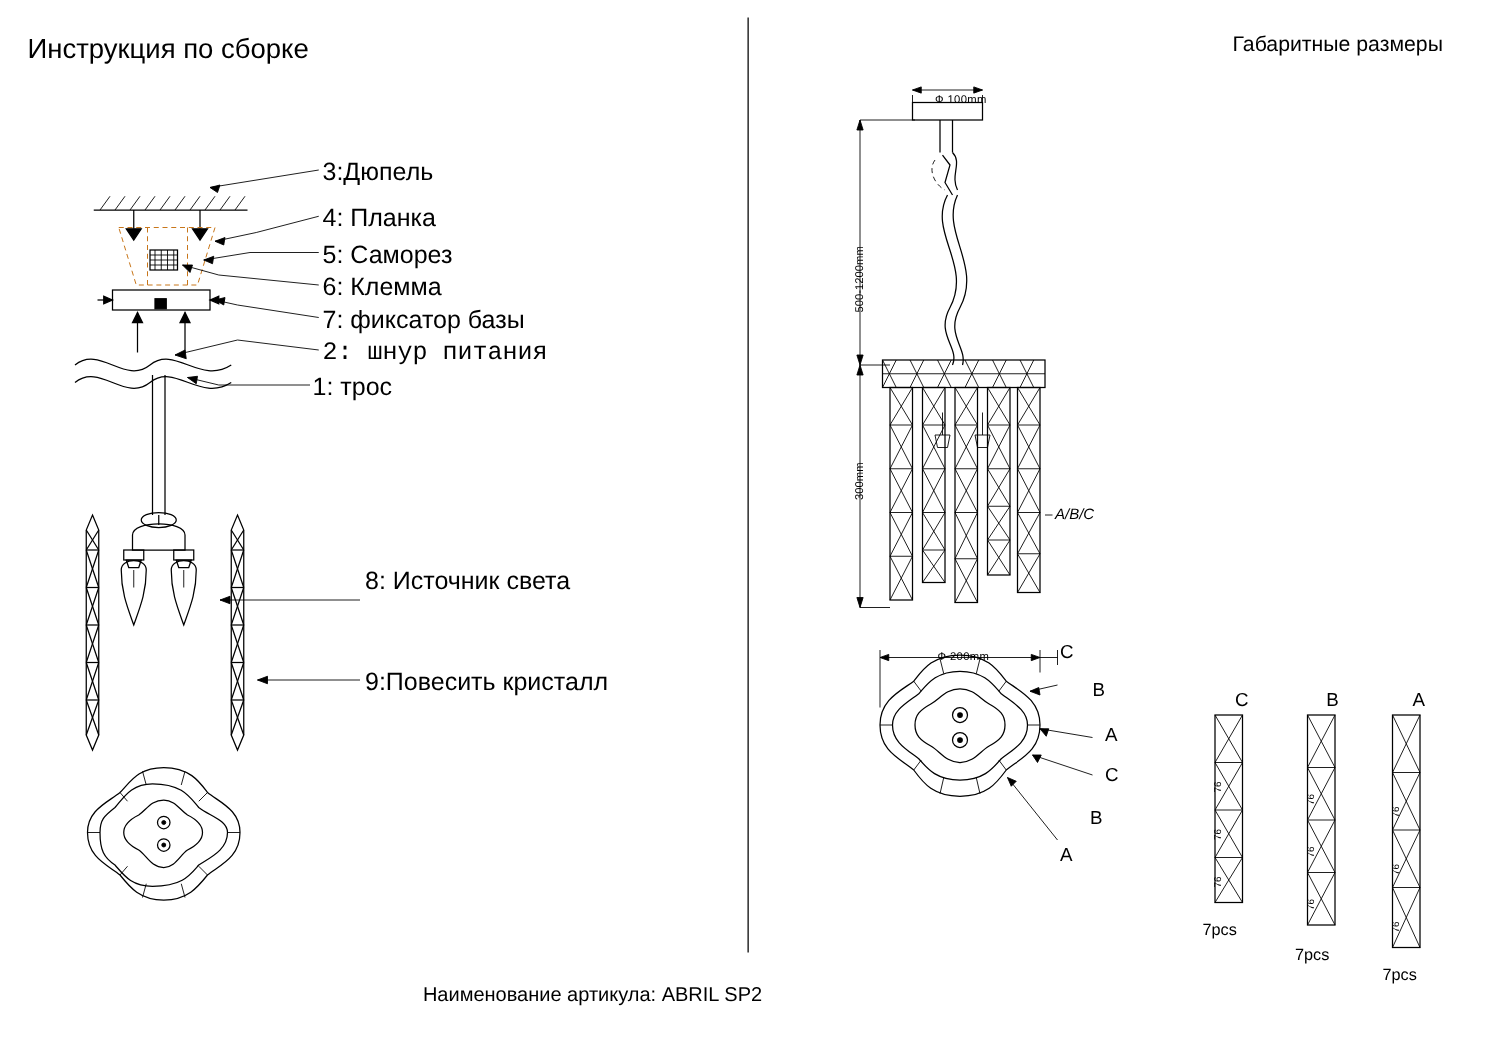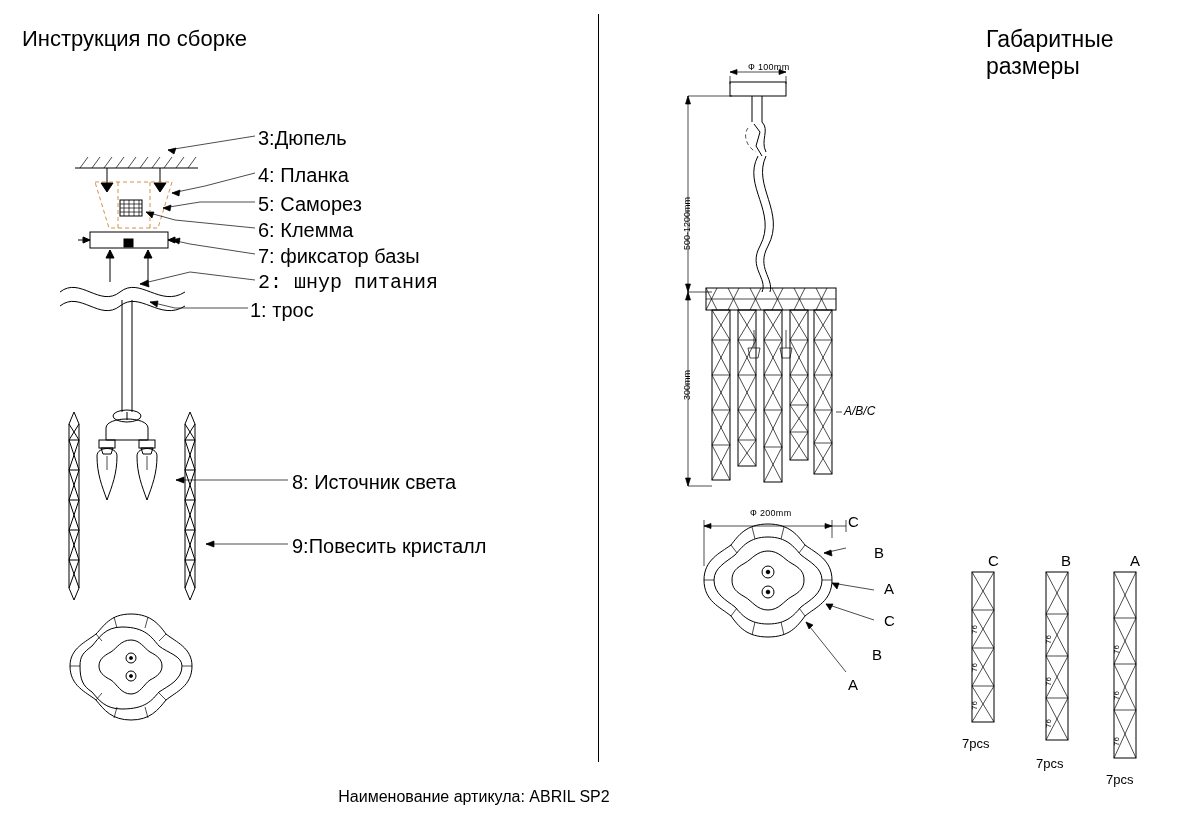--- a/index.html
+++ b/index.html
@@ -8,31 +8,31 @@
     background:#ffffff;
     font-family:"Liberation Sans", sans-serif;
     color:#000;
     position:relative;
     overflow:hidden;
   }
   .page{position:relative;width:1200px;height:840px;}
 
   
   .h-left{position:absolute;left:22px;top:26px;font-size:22px;}
-  .h-right{position:absolute;left:986px;top:26px;font-size:23px;}
+  .h-right{position:absolute;left:986px;top:26px;font-size:17px;}
   .footer{position:absolute;left:0;top:788px;width:948px;text-align:center;font-size:16px;}
 
   
   .divider{position:absolute;left:598px;top:14px;width:1px;height:748px;background:#000;}
 
   
   .lab{position:absolute;font-size:20px;white-space:nowrap;}
 
   
-  .dim{position:absolute;font-size:9px;white-space:nowrap;letter-spacing:.3px;}
+  .dim{position:absolute;font-size:9px;white-space:nowrap;letter-spacing:.3px;margin-top:12px;}
   .dim-v{position:absolute;font-size:9px;white-space:nowrap;
          transform-origin:0 0;transform:rotate(-90deg);}
   .tag{position:absolute;font-size:12px;white-space:nowrap;}
   .pcs{position:absolute;font-size:13px;white-space:nowrap;}
   .letter{position:absolute;font-size:15px;white-space:nowrap;}
 
   svg{position:absolute;left:0;top:0;overflow:visible;}
   .ln{stroke:#000;fill:none;stroke-width:1;}
   .ln-thin{stroke:#000;fill:none;stroke-width:.7;}
   .ln-dash{stroke:#000;fill:none;stroke-width:.7;stroke-dasharray:4 3;}
@@ -245,21 +245,21 @@
     </g>
   </svg>
 
   <div class="lab" style="left:258px;top:127px;">3:Дюпель</div>
   <div class="lab" style="left:258px;top:164px;">4: Планка</div>
   <div class="lab" style="left:258px;top:193px;">5: Саморез</div>
   <div class="lab" style="left:258px;top:219px;">6: Клемма</div>
   <div class="lab" style="left:258px;top:245px;">7: фиксатор базы</div>
   <div class="lab" style="left:258px;top:271px;font-family:Liberation Mono, monospace;">2: шнур питания</div>
   <div class="lab" style="left:250px;top:299px;">1: трос</div>
-  <div class="lab" style="left:292px;top:471px;text-align:right;">8: Источник света</div>
+  <div class="lab" style="left:292px;top:454px;text-align:right;">8: Источник света</div>
   <div class="lab" style="left:292px;top:535px;">9:Повесить кристалл</div>
 
   <svg width="1200" height="840">
 
     <rect class="ln" x="730" y="82" width="56" height="14"></rect>
 
     <g class="ln-thin">
       <line x1="730" y1="72" x2="786" y2="72"></line>
       <polygon class="fillblk" points="730,72 737,69.5 737,74.5"></polygon>
       <polygon class="fillblk" points="786,72 779,69.5 779,74.5"></polygon>

